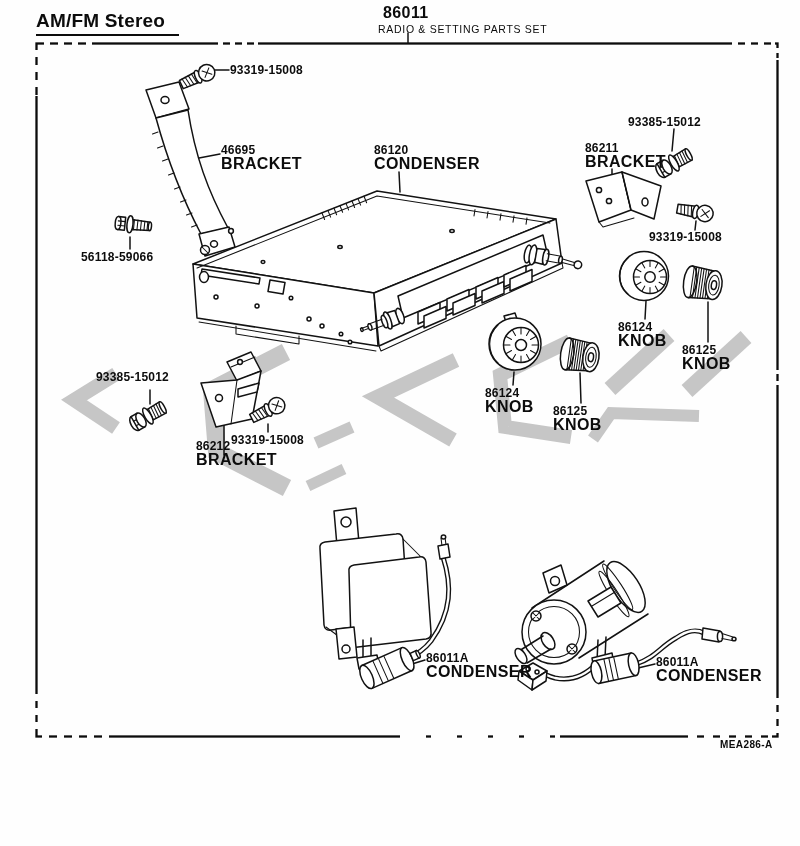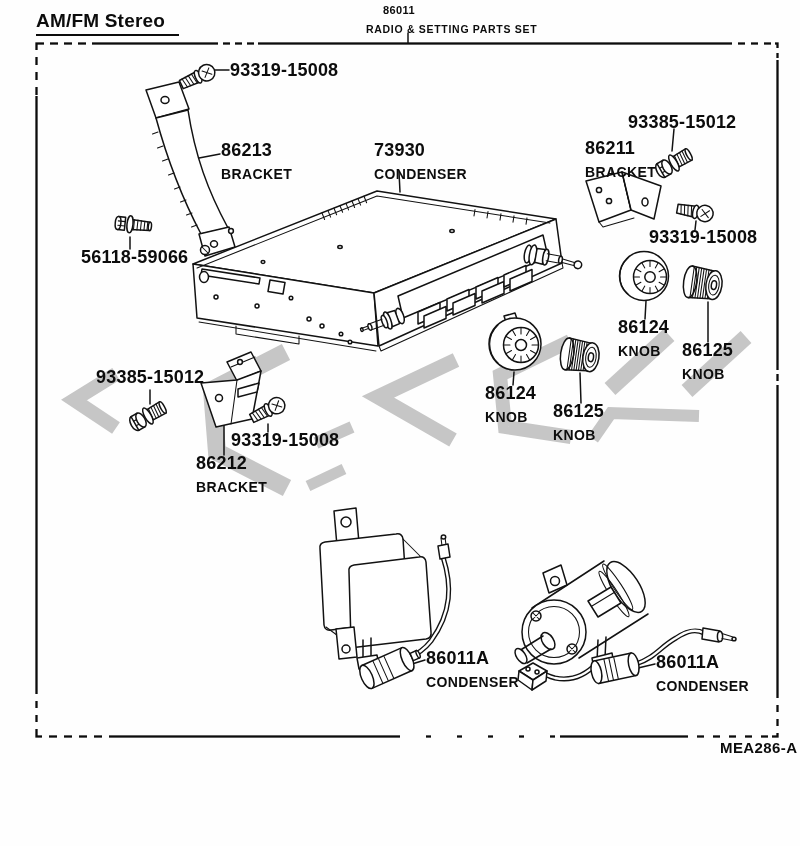--- a/index.html
+++ b/index.html
@@ -1,26 +1,26 @@
 <!DOCTYPE html>
 <html><head>
 <meta charset="utf-8">
 <style>
   html,body { margin:0; padding:0; background:#fff; }
   .stage { position:relative; width:800px; height:846px; background:#fefefe; overflow:hidden;
            font-family:"Liberation Sans", sans-serif; color:#0c0c0c; }
   svg.art { position:absolute; left:0; top:0; display:block; }
   .title { position:absolute; left:36px; top:10px; font-size:19px; font-weight:700;
            letter-spacing:.2px; border-bottom:2.6px solid #0c0c0c; padding:0 14px 2px 0; white-space:nowrap; }
-  .asm-num { position:absolute; left:383px; top:4px; font-size:11px; font-weight:700; letter-spacing:.4px; }
-  .asm-cap { position:absolute; left:366px; top:23px; font-size:10.5px; font-weight:700; letter-spacing:.7px; }
+  .asm-num { position:absolute; left:383px; top:4px; font-size:16px; font-weight:700; letter-spacing:.4px; }
+  .asm-cap { position:absolute; left:378px; top:23px; font-size:10.5px; font-weight:400; letter-spacing:.7px; }
   .callout { position:absolute; }
-  .pn  { font-size:18px; font-weight:700; line-height:14px; letter-spacing:.2px; white-space:nowrap; }
-  .cap { font-size:14px; font-weight:700; line-height:11px; letter-spacing:.4px; margin-top:12px; white-space:nowrap; }
-  .code { position:absolute; left:720px; top:739px; font-size:15px; font-weight:700; letter-spacing:.4px; }
+  .pn  { font-size:12px; font-weight:700; line-height:14px; letter-spacing:.2px; white-space:nowrap; }
+  .cap { font-size:16px; font-weight:700; line-height:11px; letter-spacing:.4px; margin-top:1px; white-space:nowrap; }
+  .code { position:absolute; left:720px; top:739px; font-size:10px; font-weight:700; letter-spacing:.4px; }
 </style>
 </head>
 <body>
 
 <div class="stage">
 
 <svg class="art" width="800" height="846" viewBox="0 0 800 846">
   <style>
     .ln { fill:none; stroke:#121212; stroke-width:1.5; stroke-linecap:round; stroke-linejoin:round; }
     .th { stroke-width:1.05; }
@@ -348,26 +348,26 @@
 
 <div class="title">AM/FM Stereo</div>
 <div class="asm-num">86011</div>
 <div class="asm-cap">RADIO &amp; SETTING PARTS SET</div>
 
 <div class="callout" style="left:230px;top:63px">
   <div class="pn">93319-15008</div>
 </div>
 
 <div class="callout" style="left:221px;top:143px">
-  <div class="pn">86213</div>
+  <div class="pn">46695</div>
   <div class="cap">BRACKET</div>
 </div>
 
 <div class="callout" style="left:374px;top:143px">
-  <div class="pn">73930</div>
+  <div class="pn">86120</div>
   <div class="cap">CONDENSER</div>
 </div>
 
 <div class="callout" style="left:585px;top:141px">
   <div class="pn">86211</div>
   <div class="cap">BRACKET</div>
 </div>
 
 <div class="callout" style="left:628px;top:115px">
   <div class="pn">93385-15012</div>
@@ -402,21 +402,21 @@
 </div>
 
 <div class="callout" style="left:96px;top:370px">
   <div class="pn">93385-15012</div>
 </div>
 
 <div class="callout" style="left:231px;top:433px">
   <div class="pn">93319-15008</div>
 </div>
 
-<div class="callout" style="left:196px;top:456px">
+<div class="callout" style="left:196px;top:439px">
   <div class="pn">86212</div>
   <div class="cap">BRACKET</div>
 </div>
 
 <div class="callout" style="left:426px;top:651px">
   <div class="pn">86011A</div>
   <div class="cap">CONDENSER</div>
 </div>
 
 <div class="callout" style="left:656px;top:655px">

